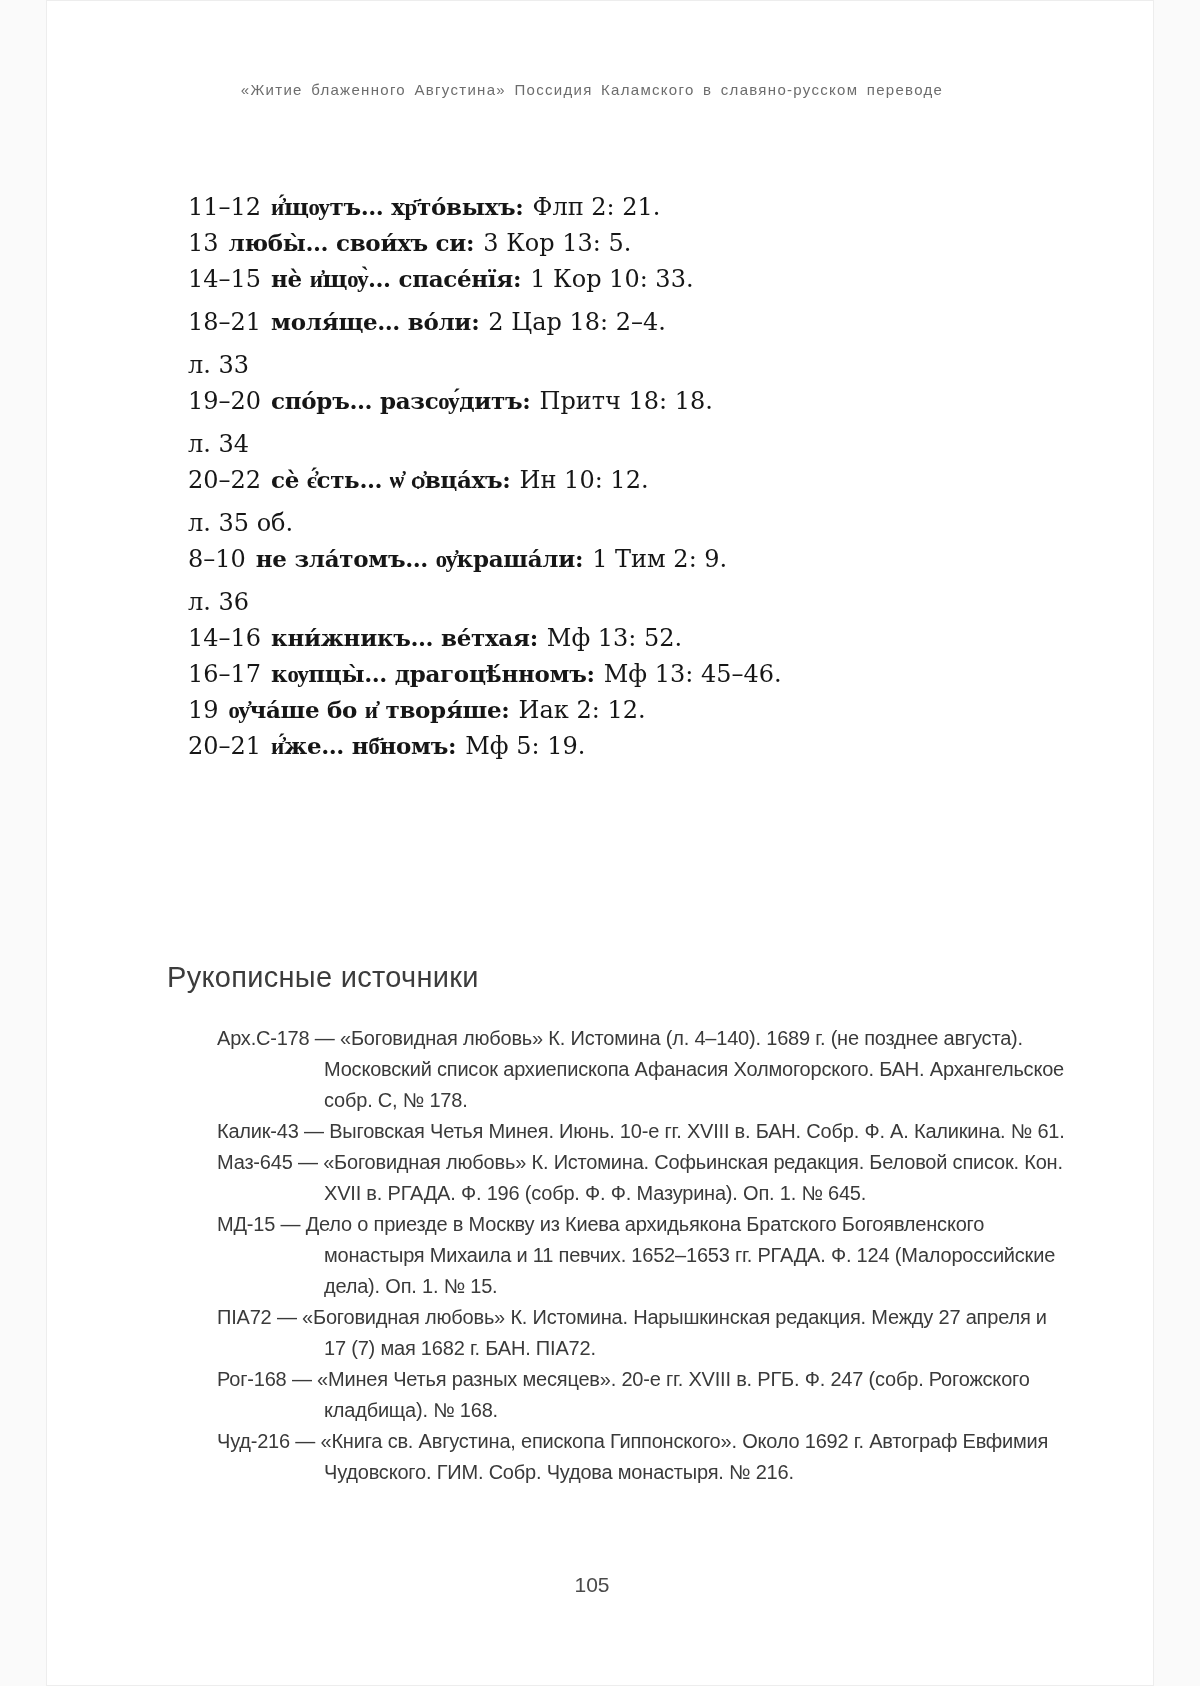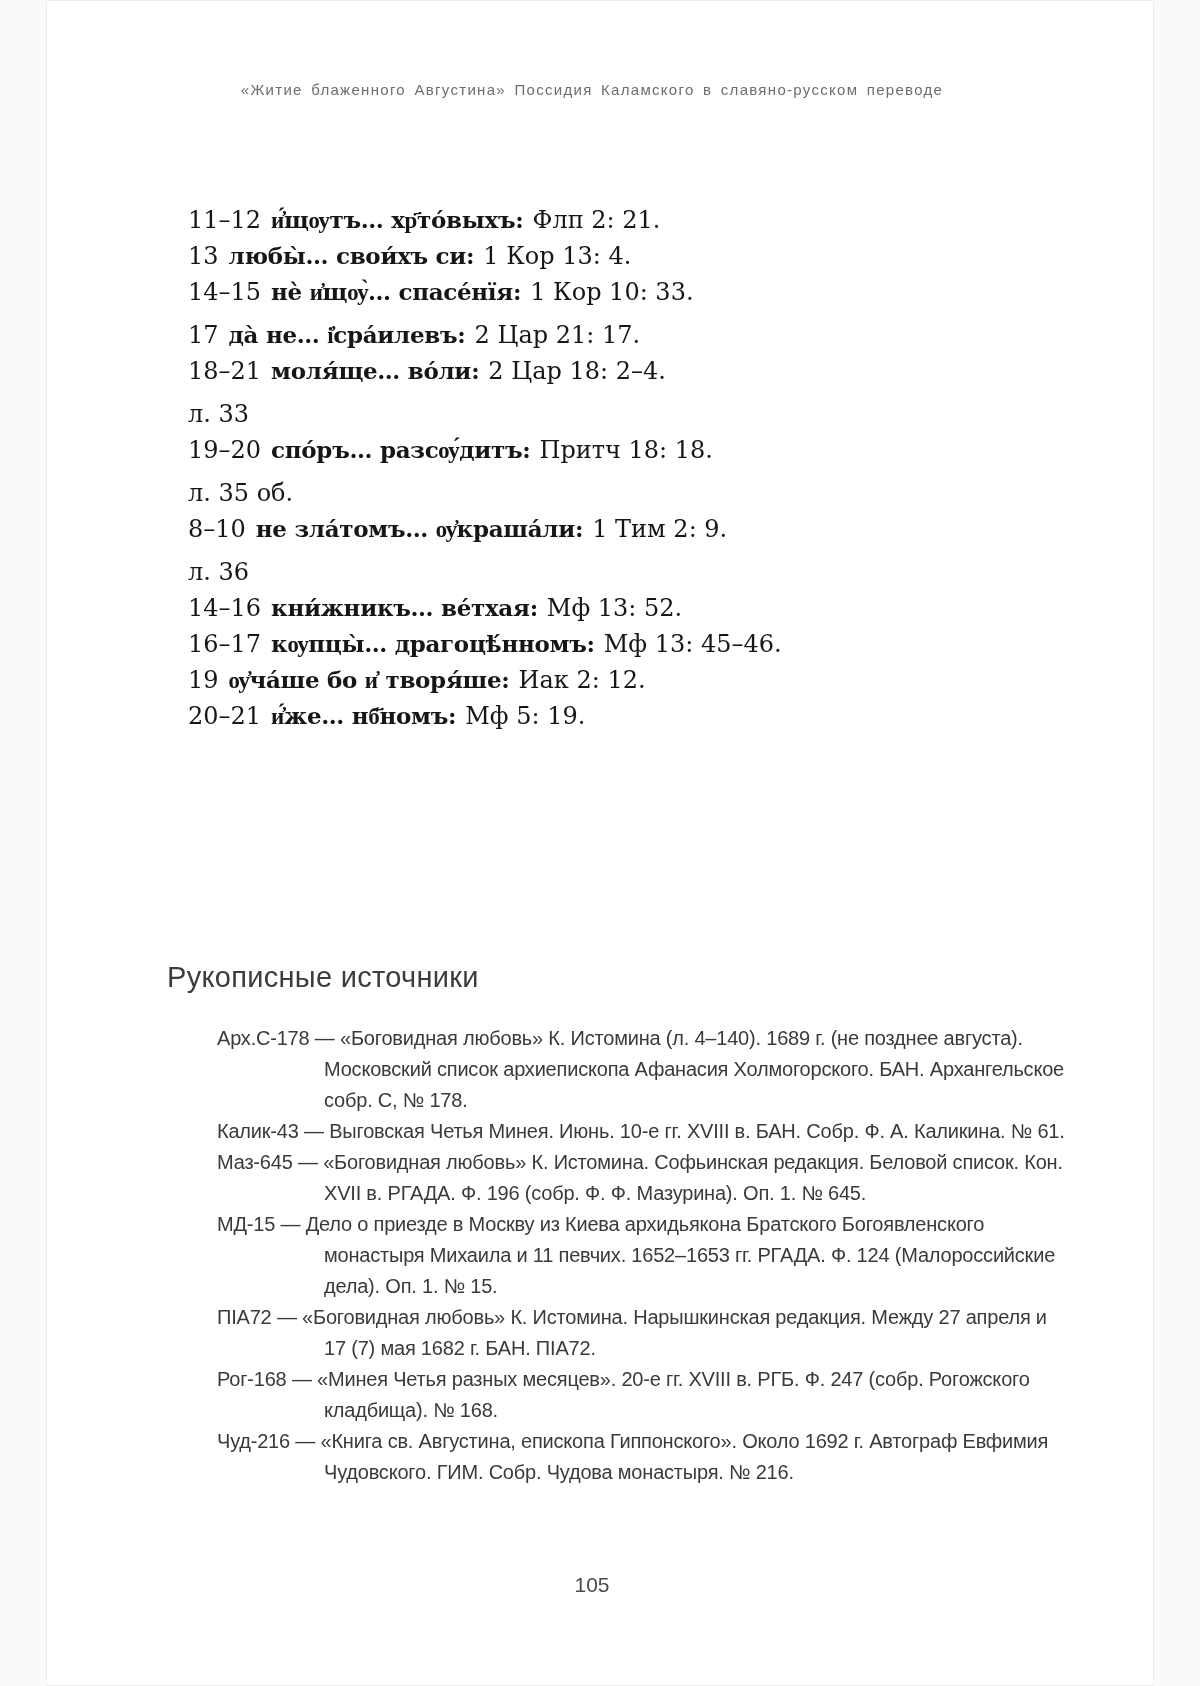--- a/index.html
+++ b/index.html
@@ -27,21 +27,21 @@
   }
   .apparatus {
     position: absolute;
     top: 184px;
     left: 141px;
     font-family: "DejaVu Serif", "Liberation Serif", serif;
     font-size: 24px;
     color: #161616;
   }
   .apparatus .group { margin-top: 7px; }
-  .apparatus .group:first-child { margin-top: 17px; }
+  .apparatus .group:first-child { margin-top: 4px; }
   .apparatus .line,
   .apparatus .folio {
     line-height: 36px;
     height: 36px;
     white-space: nowrap;
   }
   .apparatus .num { margin-right: 10px; }
   .apparatus .cs {
     font-weight: 700;
     font-size: 23px;
@@ -84,30 +84,33 @@
 </style>
 </head>
 <body>
 
 <div class="page">
   <div class="running-head">«Житие блаженного Августина» Поссидия Каламского в славяно-русском переводе</div>
 
   <div class="apparatus">
       <div class="group">
         <div class="line"><span class="num">11–12</span><span class="cs">и҆́щѹтъ… хр҃то́выхъ:</span><span class="ref">Флп 2: 21.</span></div>
-        <div class="line"><span class="num">13</span><span class="cs">любы̀… свои́хъ  си:</span><span class="ref">1 Кор 13: 4.</span></div>
+        <div class="line"><span class="num">13</span><span class="cs">любы̀… свои́хъ  си:</span><span class="ref">3 Кор 13: 5.</span></div>
         <div class="line"><span class="num">14–15</span><span class="cs">нѐ  и҆щѹ̀… спасе́нїя:</span><span class="ref">1 Кор 10: 33.</span></div>
       </div>
       <div class="group">
-        <div class="line"><span class="num">17</span><span class="cs">да̀  не… і҆сра́илевъ:</span><span class="ref">2 Цар 21: 17.</span></div>
         <div class="line"><span class="num">18–21</span><span class="cs">моля́ще… во́ли:</span><span class="ref">2 Цар 18: 2–4.</span></div>
       </div>
       <div class="group">
         <div class="folio">л. 33</div>
         <div class="line"><span class="num">19–20</span><span class="cs">спо́ръ… разсѹ́дитъ:</span><span class="ref">Притч 18: 18.</span></div>
+      </div>
+      <div class="group">
+        <div class="folio">л. 34</div>
+        <div class="line"><span class="num">20–22</span><span class="cs">сѐ  є҆́сть… ѡ҆  ѻ҆вца́хъ:</span><span class="ref">Ин 10: 12.</span></div>
       </div>
       <div class="group">
         <div class="folio">л. 35 об.</div>
         <div class="line"><span class="num">8–10</span><span class="cs">не  зла́томъ…  ѹ҆краша́ли:</span><span class="ref">1 Тим 2: 9.</span></div>
       </div>
       <div class="group">
         <div class="folio">л. 36</div>
         <div class="line"><span class="num">14–16</span><span class="cs">кни́жникъ… ве́тхая:</span><span class="ref">Мф 13: 52.</span></div>
         <div class="line"><span class="num">16–17</span><span class="cs">кѹпцы̀… драгоцѣ́нномъ:</span><span class="ref">Мф 13: 45–46.</span></div>
         <div class="line"><span class="num">19</span><span class="cs">ѹ҆ча́ше бо  и҆  творя́ше:</span><span class="ref">Иак 2: 12.</span></div>

